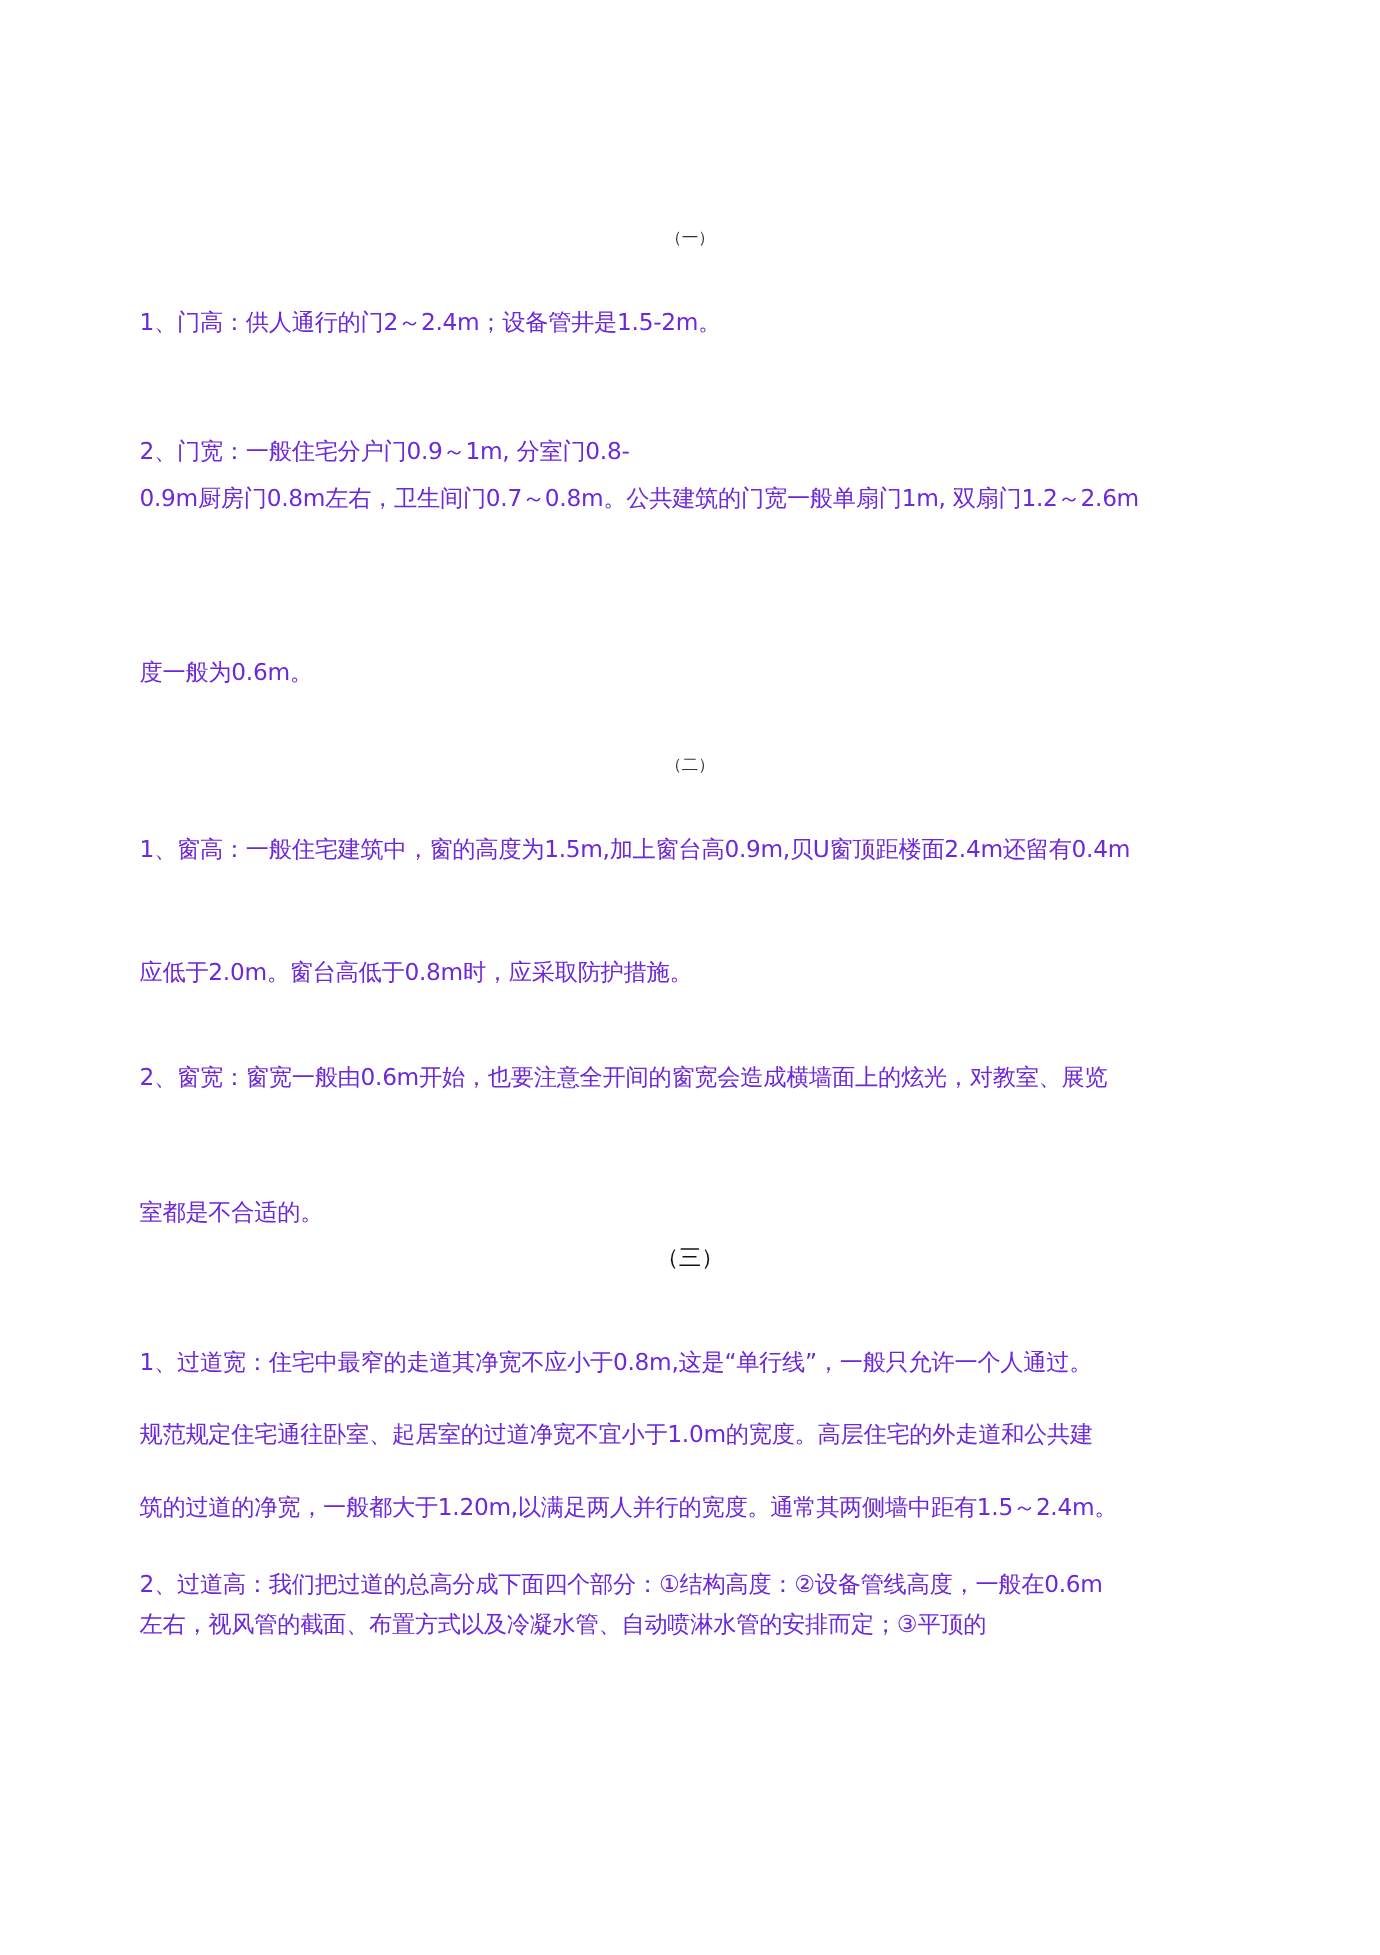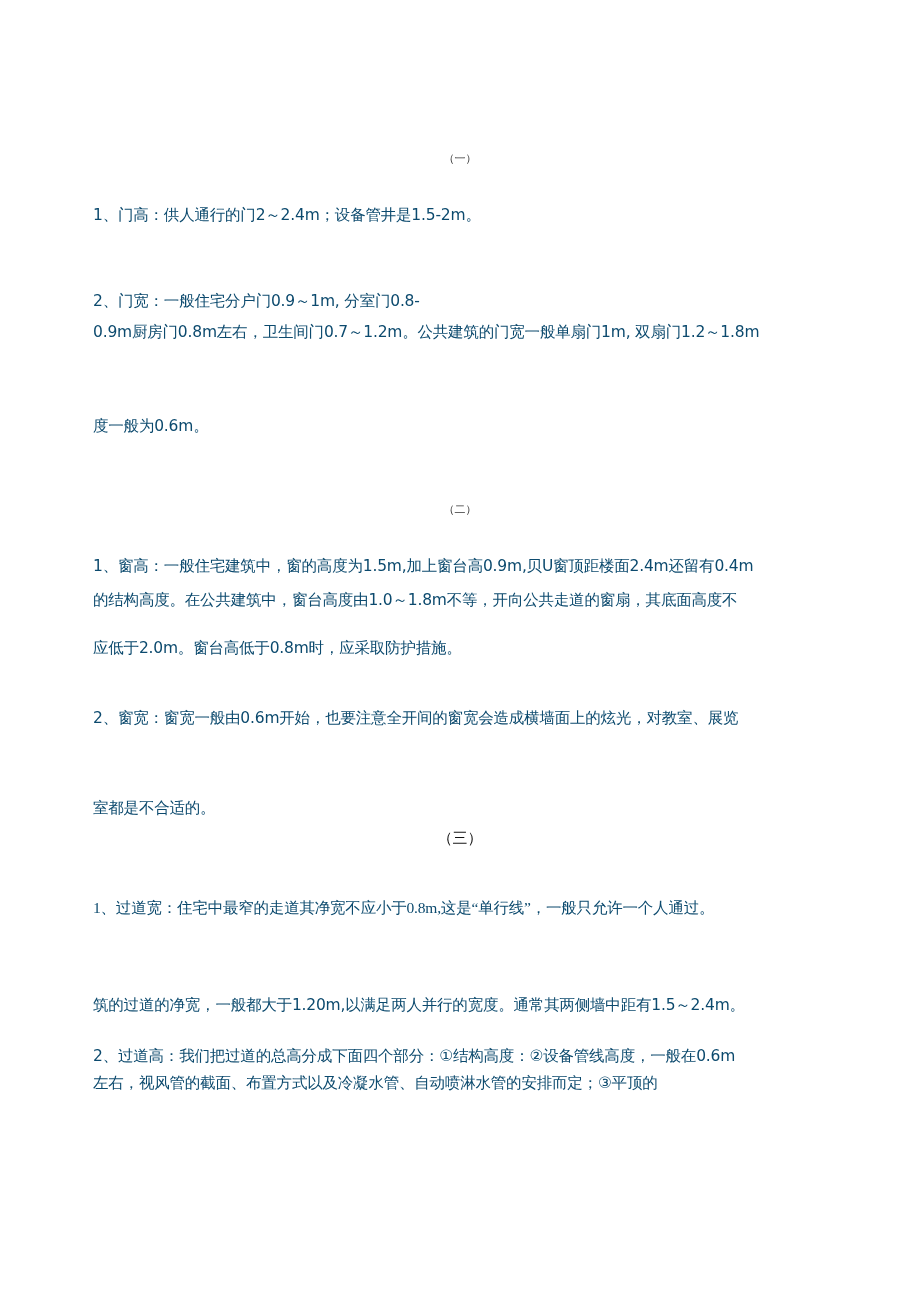--- a/index.html
+++ b/index.html
@@ -1,45 +1,45 @@
 <!DOCTYPE html>
 <html><head>
 <meta charset="utf-8">
 <style>
   html, body { margin: 0; padding: 0; background: #ffffff; }
   body { width: 920px; height: 1303px; position: relative; overflow: hidden;
          font-family: "DejaVu Sans", "Liberation Sans", sans-serif; color: #111; }
   .page { position: absolute; left: 0; top: 0; width: 920px; height: 1303px; background: #fff; }
   .heading-small { position: absolute; left: 0; width: 920px; text-align: center; font-size: 11px; color: #333; }
   .heading-large { position: absolute; left: 0; width: 920px; text-align: center; font-size: 15px; color: #111; }
-  .line { position: absolute; left: 93px; font-size: 15.5px; white-space: nowrap; letter-spacing: -0.2px; color: #0c4a6e; }
+  .line { position: absolute; left: 93px; font-size: 15.5px; white-space: nowrap; letter-spacing: -0.2px; color: #6d28d9; }
 </style>
 </head>
 <body>
 
 <div class="page">
 
   <div class="heading-small" style="top:151px;">（一）</div>
 
   <div class="line" style="top:205px;">1、门高：供人通行的门2～2.4m；设备管井是1.5-2m。</div>
 
   <div class="line" style="top:275px;margin-top:16px;">2、门宽：一般住宅分户门0.9～1m, 分室门0.8-</div>
-  <div class="line" style="top:322px;">0.9m厨房门0.8m左右，卫生间门0.7～1.2m。公共建筑的门宽一般单扇门1m, 双扇门1.2～1.8m</div>
-  <div class="line" style="top:416px;">度一般为0.6m。</div>
+  <div class="line" style="top:322px;">0.9m厨房门0.8m左右，卫生间门0.7～0.8m。公共建筑的门宽一般单扇门1m, 双扇门1.2～2.6m</div>
+  <div class="line" style="top:438px;">度一般为0.6m。</div>
 
   <div class="heading-small" style="top:502px;">（二）</div>
 
   <div class="line" style="top:556px;">1、窗高：一般住宅建筑中，窗的高度为1.5m,加上窗台高0.9m,贝U窗顶距楼面2.4m还留有0.4m</div>
-  <div class="line" style="top:590px;">的结构高度。在公共建筑中，窗台高度由1.0～1.8m不等，开向公共走道的窗扇，其底面高度不</div>
   <div class="line" style="top:638px;">应低于2.0m。窗台高低于0.8m时，应采取防护措施。</div>
 
   <div class="line" style="top:708px;">2、窗宽：窗宽一般由0.6m开始，也要注意全开间的窗宽会造成横墙面上的炫光，对教室、展览</div>
   <div class="line" style="top:758px;margin-top:40px;">室都是不合适的。</div>
 
   <div class="heading-large" style="top:829px;">（三）</div>
 
-  <div class="line" style="top:898px;font-family:Liberation Serif, serif;">1、过道宽：住宅中最窄的走道其净宽不应小于0.8m,这是“单行线”，一般只允许一个人通过。</div>
+  <div class="line" style="top:898px;">1、过道宽：住宅中最窄的走道其净宽不应小于0.8m,这是“单行线”，一般只允许一个人通过。</div>
+  <div class="line" style="top:946px;">规范规定住宅通往卧室、起居室的过道净宽不宜小于1.0m的宽度。高层住宅的外走道和公共建</div>
   <div class="line" style="top:995px;">筑的过道的净宽，一般都大于1.20m,以满足两人并行的宽度。通常其两侧墙中距有1.5～2.4m。</div>
 
   <div class="line" style="top:1046px;">2、过道高：我们把过道的总高分成下面四个部分：①结构高度：②设备管线高度，一般在0.6m</div>
   <div class="line" style="top:1073px;">左右，视风管的截面、布置方式以及冷凝水管、自动喷淋水管的安排而定；③平顶的</div>
 
 </div>
 
 </body></html>

